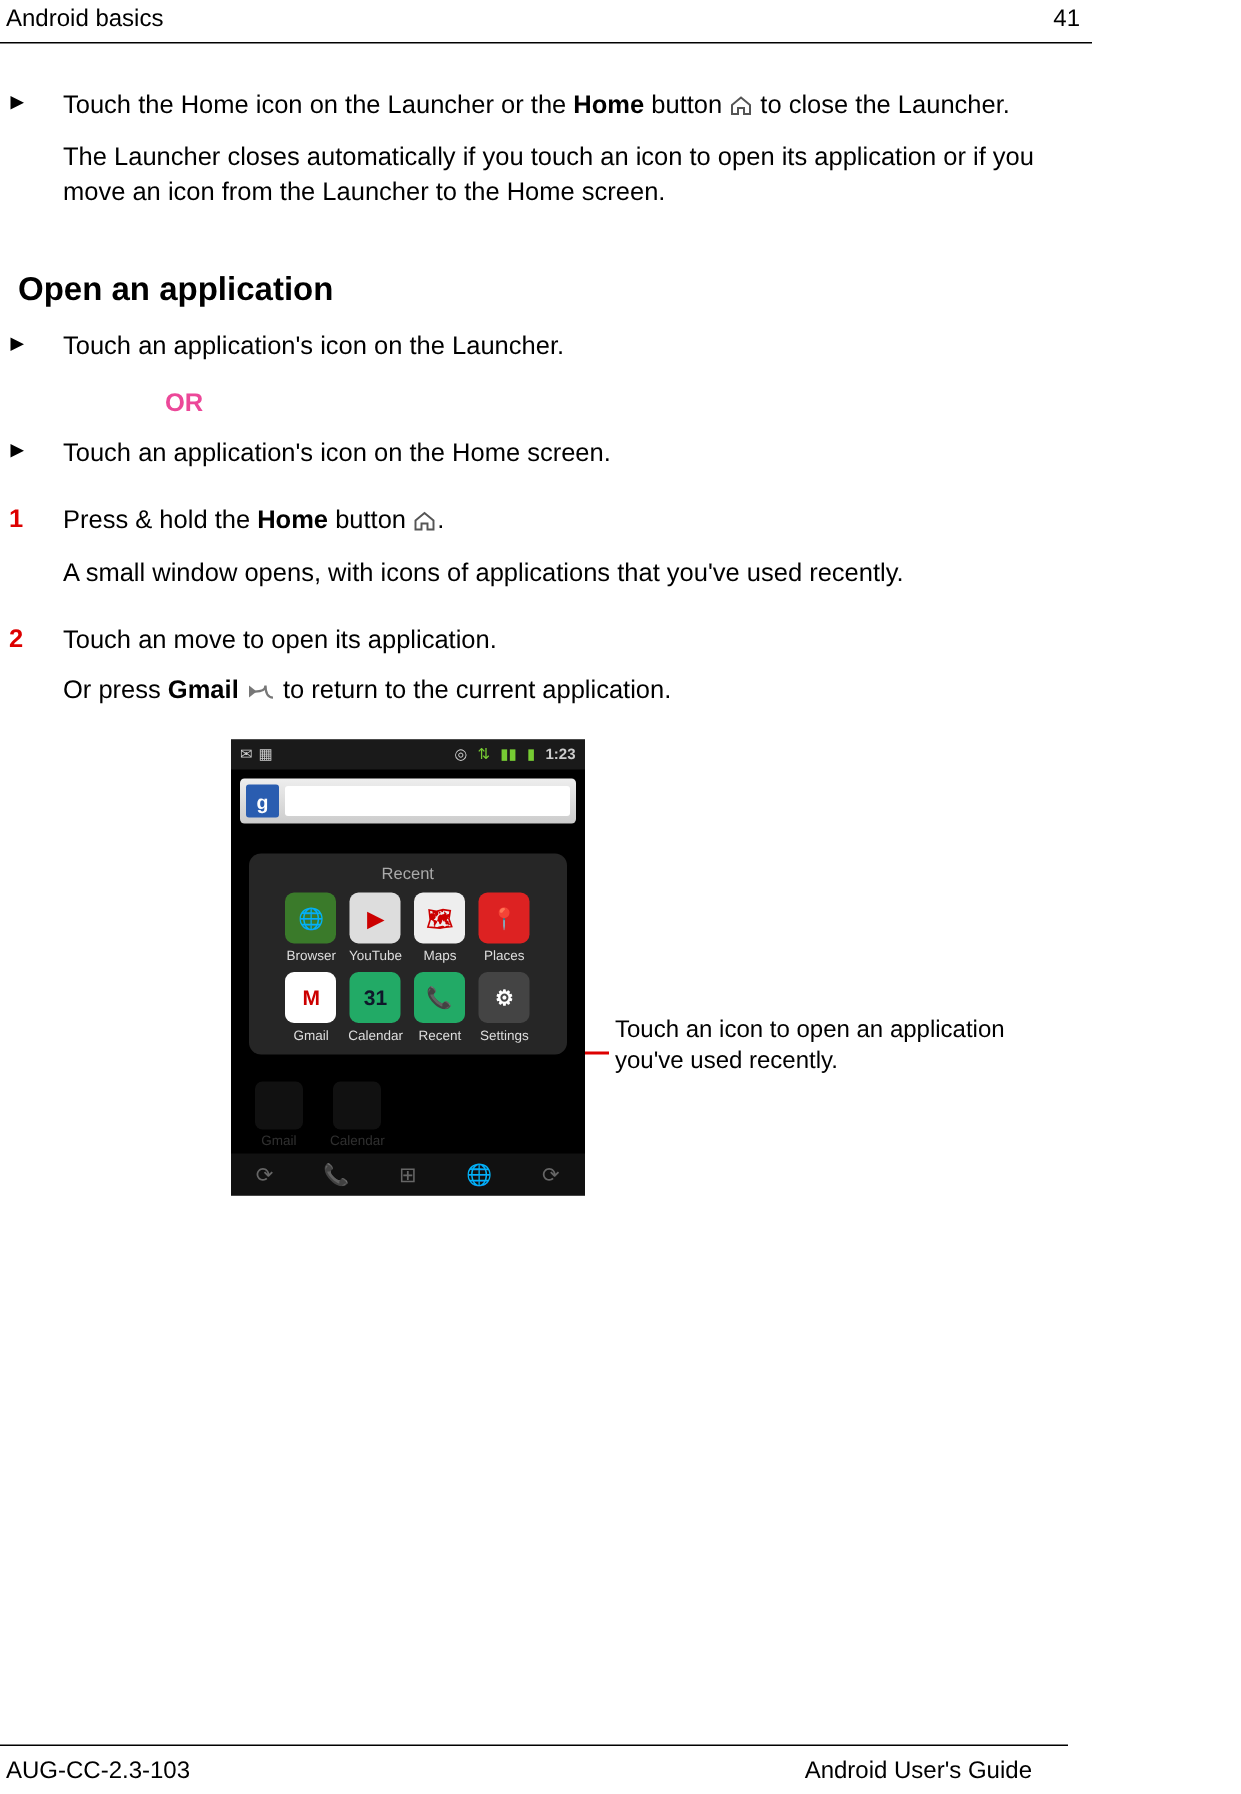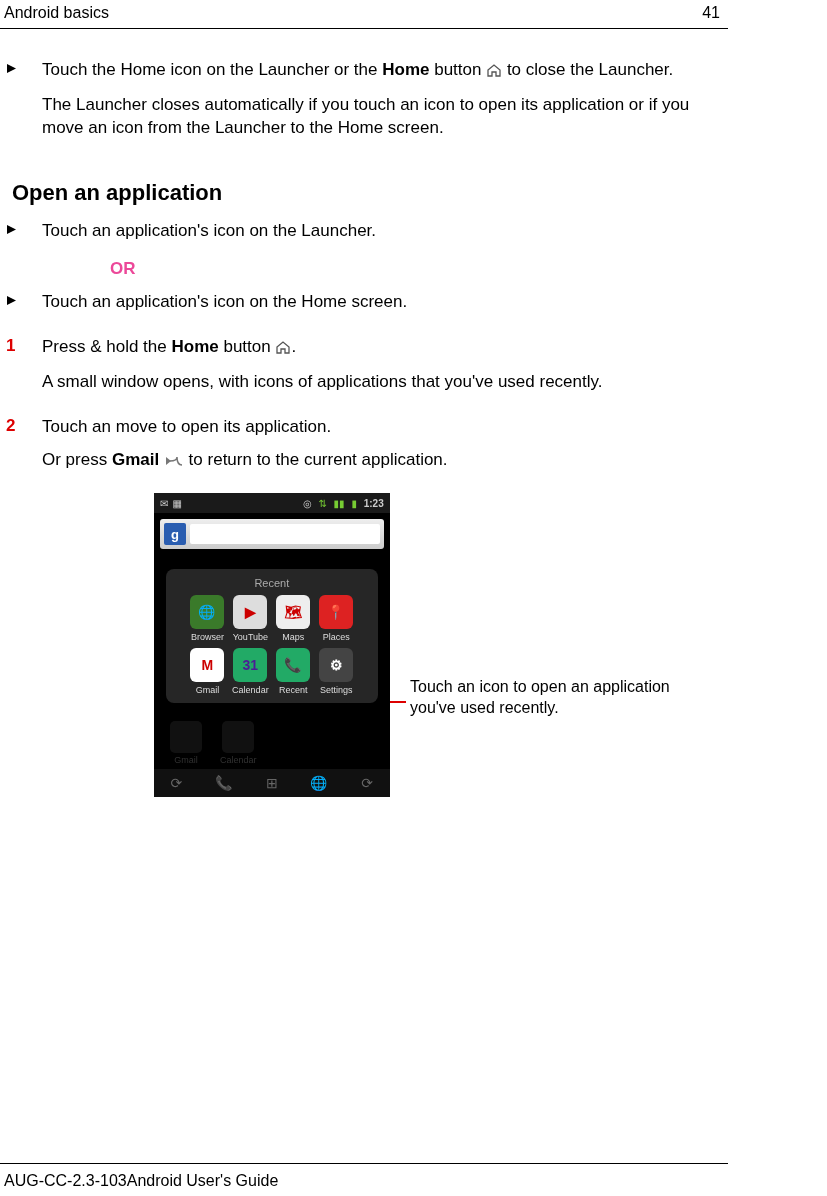--- a/index.html
+++ b/index.html
@@ -21,23 +21,23 @@
     display: flex;
     justify-content: space-between;
     padding: 4px 8px 6px 4px;
     border-bottom: 1px solid #000;
     font-size: 16px;
   }
   .footer {
     position: absolute;
     bottom: 6px;
     left: 0;
-    right: 0;
+    right: 16px;
     display: flex;
-    justify-content: flex-start;
+    justify-content: space-between;
     padding: 8px 24px 0 4px;
     border-top: 1px solid #000;
     font-size: 16px;
   }
   .content {
     padding: 18px 28px 0 6px;
   }
   .indent1 { margin-left: 112px; }
   .indent-num { margin-left: 112px; }
   .list-row {
@@ -266,21 +266,21 @@
               </div>
               <div class="app">
                 <div class="ic" style="background: rgb(221, 34, 34); color: rgb(255, 255, 255);">📍</div>
                 <div>Places</div>
               </div>
               <div class="app">
                 <div class="ic" style="background: rgb(255, 255, 255); color: rgb(204, 0, 0);">M</div>
                 <div>Gmail</div>
               </div>
               <div class="app">
-                <div class="ic" style="background: rgb(34, 170, 102); color: #4c1d95;">31</div>
+                <div class="ic" style="background: rgb(34, 170, 102); color: #0f172a;">31</div>
                 <div>Calendar</div>
               </div>
               <div class="app">
                 <div class="ic" style="background: rgb(34, 170, 102); color: rgb(255, 255, 255);">📞</div>
                 <div>Recent</div>
               </div>
               <div class="app">
                 <div class="ic" style="background: rgb(68, 68, 68); color: rgb(255, 255, 255);">⚙</div>
                 <div>Settings</div>
               </div>

